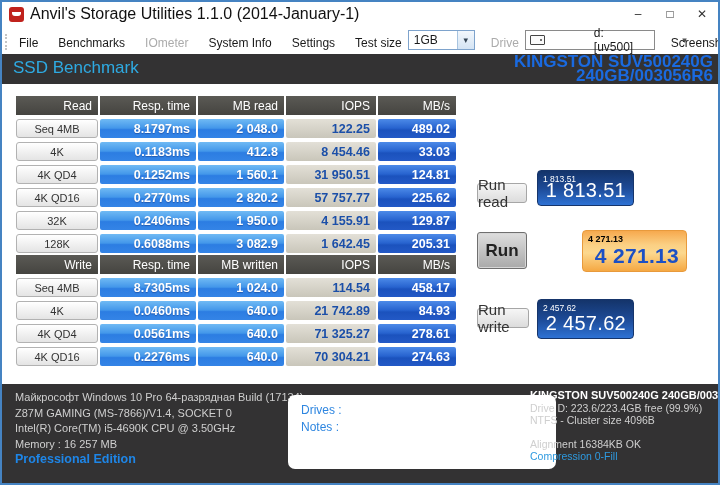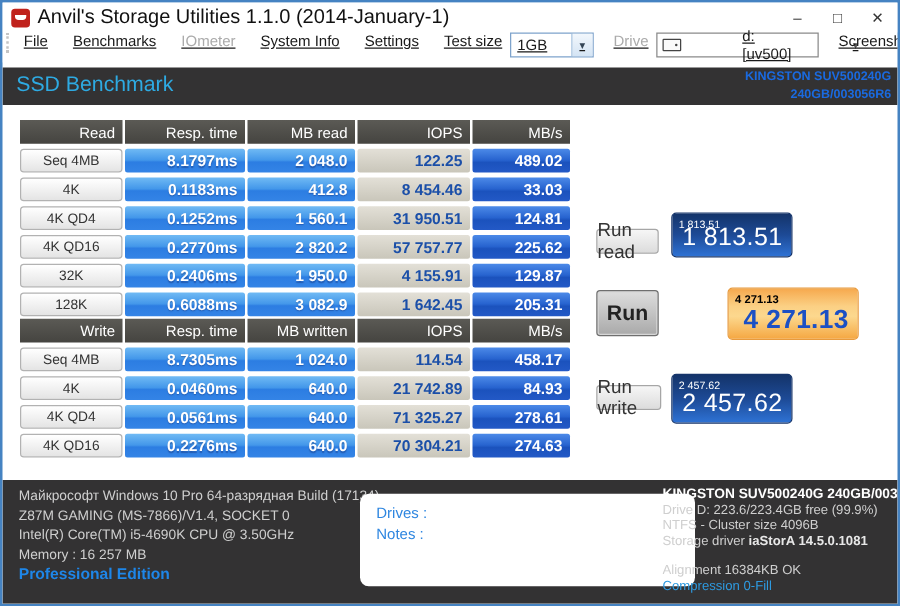--- a/index.html
+++ b/index.html
@@ -14,21 +14,21 @@
     display:flex; align-items:center; padding-left:7px; background:#fff; }
   .app-icon { width:15px; height:15px; background:#c0221c; border-radius:3px;
     position:relative; flex:0 0 auto; }
   .app-icon i { position:absolute; left:3px; top:5px; width:9px; height:4px;
     background:#fff; border-radius:0 0 3px 3px; }
   .wtitle { font-size:16px; color:#111; margin-left:6px; white-space:nowrap; }
   .tspacer { flex:1; }
   .wbtn { width:32px; text-align:center; font-size:12px; color:#333; line-height:24px; }
   
   .menubar { position:absolute; left:0; right:12px; top:24px; height:24px;
-    display:flex; align-items:flex-start; background:#fff; font-size:12px; color:#1a1a1a;text-decoration:underline; }
+    display:flex; align-items:flex-end; background:#fff; font-size:12px; color:#1a1a1a; }
   .grip { height:16px; border-left:2px dotted #c4c4c4; margin:0 4px 0 3px; }
   .mitem { padding:0 8px; white-space:nowrap; }
   .mlabel { padding:0 2px 0 8px; white-space:nowrap; }
   .disabled { color:#ababab; }
   .sep { width:1px; height:16px; background:#d6d6d6; margin:0 2px; }
   .combo { display:inline-flex; align-items:center; height:20px;
     border:1px solid #7ea3cc; background:#fff; margin:0 4px; }
   .combo-val { padding:0 5px; font-size:12px; }
   .combo .fixed { width:48px; }
   .combo-btn { width:17px; align-self:stretch; display:flex; align-items:center;
@@ -38,21 +38,21 @@
   .combo.drive .combo-val { flex:1; }
   .combo-chev { width:15px; text-align:center; font-size:9px; color:#555; }
   .drive-icon { width:15px; height:10px; border:1px solid #444; border-radius:1px;
     margin-left:4px; position:relative; background:#fafafa; flex:0 0 auto; }
   .drive-icon i { position:absolute; right:2px; top:3px; width:2px; height:2px;
     background:#444; border-radius:50%; }
   
   .band { position:absolute; left:0; right:0; top:52px; height:30px; background:#333233; }
   .band-title { position:absolute; left:11px; top:4px; font-size:17px; color:#2eaae2; }
   .band-device { position:absolute; right:5px; top:1px; text-align:right;
-    font-size:10px; font-weight:bold; line-height:13.5px; color:#1a6ae0; }
+    font-size:17px; font-weight:bold; line-height:13.5px; color:#1a6ae0; }
   
   .bench-table { position:absolute; left:14px; display:grid;
     grid-template-columns:82px 96px 86px 90px 78px;
     grid-auto-rows:19px; row-gap:4px; column-gap:2px; font-size:12.5px; }
   .cell { display:flex; align-items:center; justify-content:flex-end;
     padding-right:6px; }
   .th { background:linear-gradient(#5b5a55,#454440); color:#fff; font-size:12px;
     font-weight:normal; }
   .lbl { background:linear-gradient(#ffffff,#e4e4e4); border:1px solid #b2b2b2;
     border-radius:3px; color:#333; font-size:11px; justify-content:center;
@@ -254,22 +254,18 @@
 
     <div class="notesbox">
       <div>Drives :</div>
       <div>Notes :</div>
     </div>
 
     <div class="devinfo">
       <div class="d1">KINGSTON SUV500240G 240GB/003056R6</div>
       <div>Drive D: 223.6/223.4GB free (99.9%)</div>
       <div>NTFS - Cluster size 4096B</div>
-      <div>
-        <span>Storage driver </span>
-        <b>iaStorA 14.5.0.1081</b>
-      </div>
       <div class="dev-gap">Alignment 16384KB OK</div>
       <div class="comp">Compression 0-Fill</div>
     </div>
   </div>
 
 </div>
 
 </body></html>

